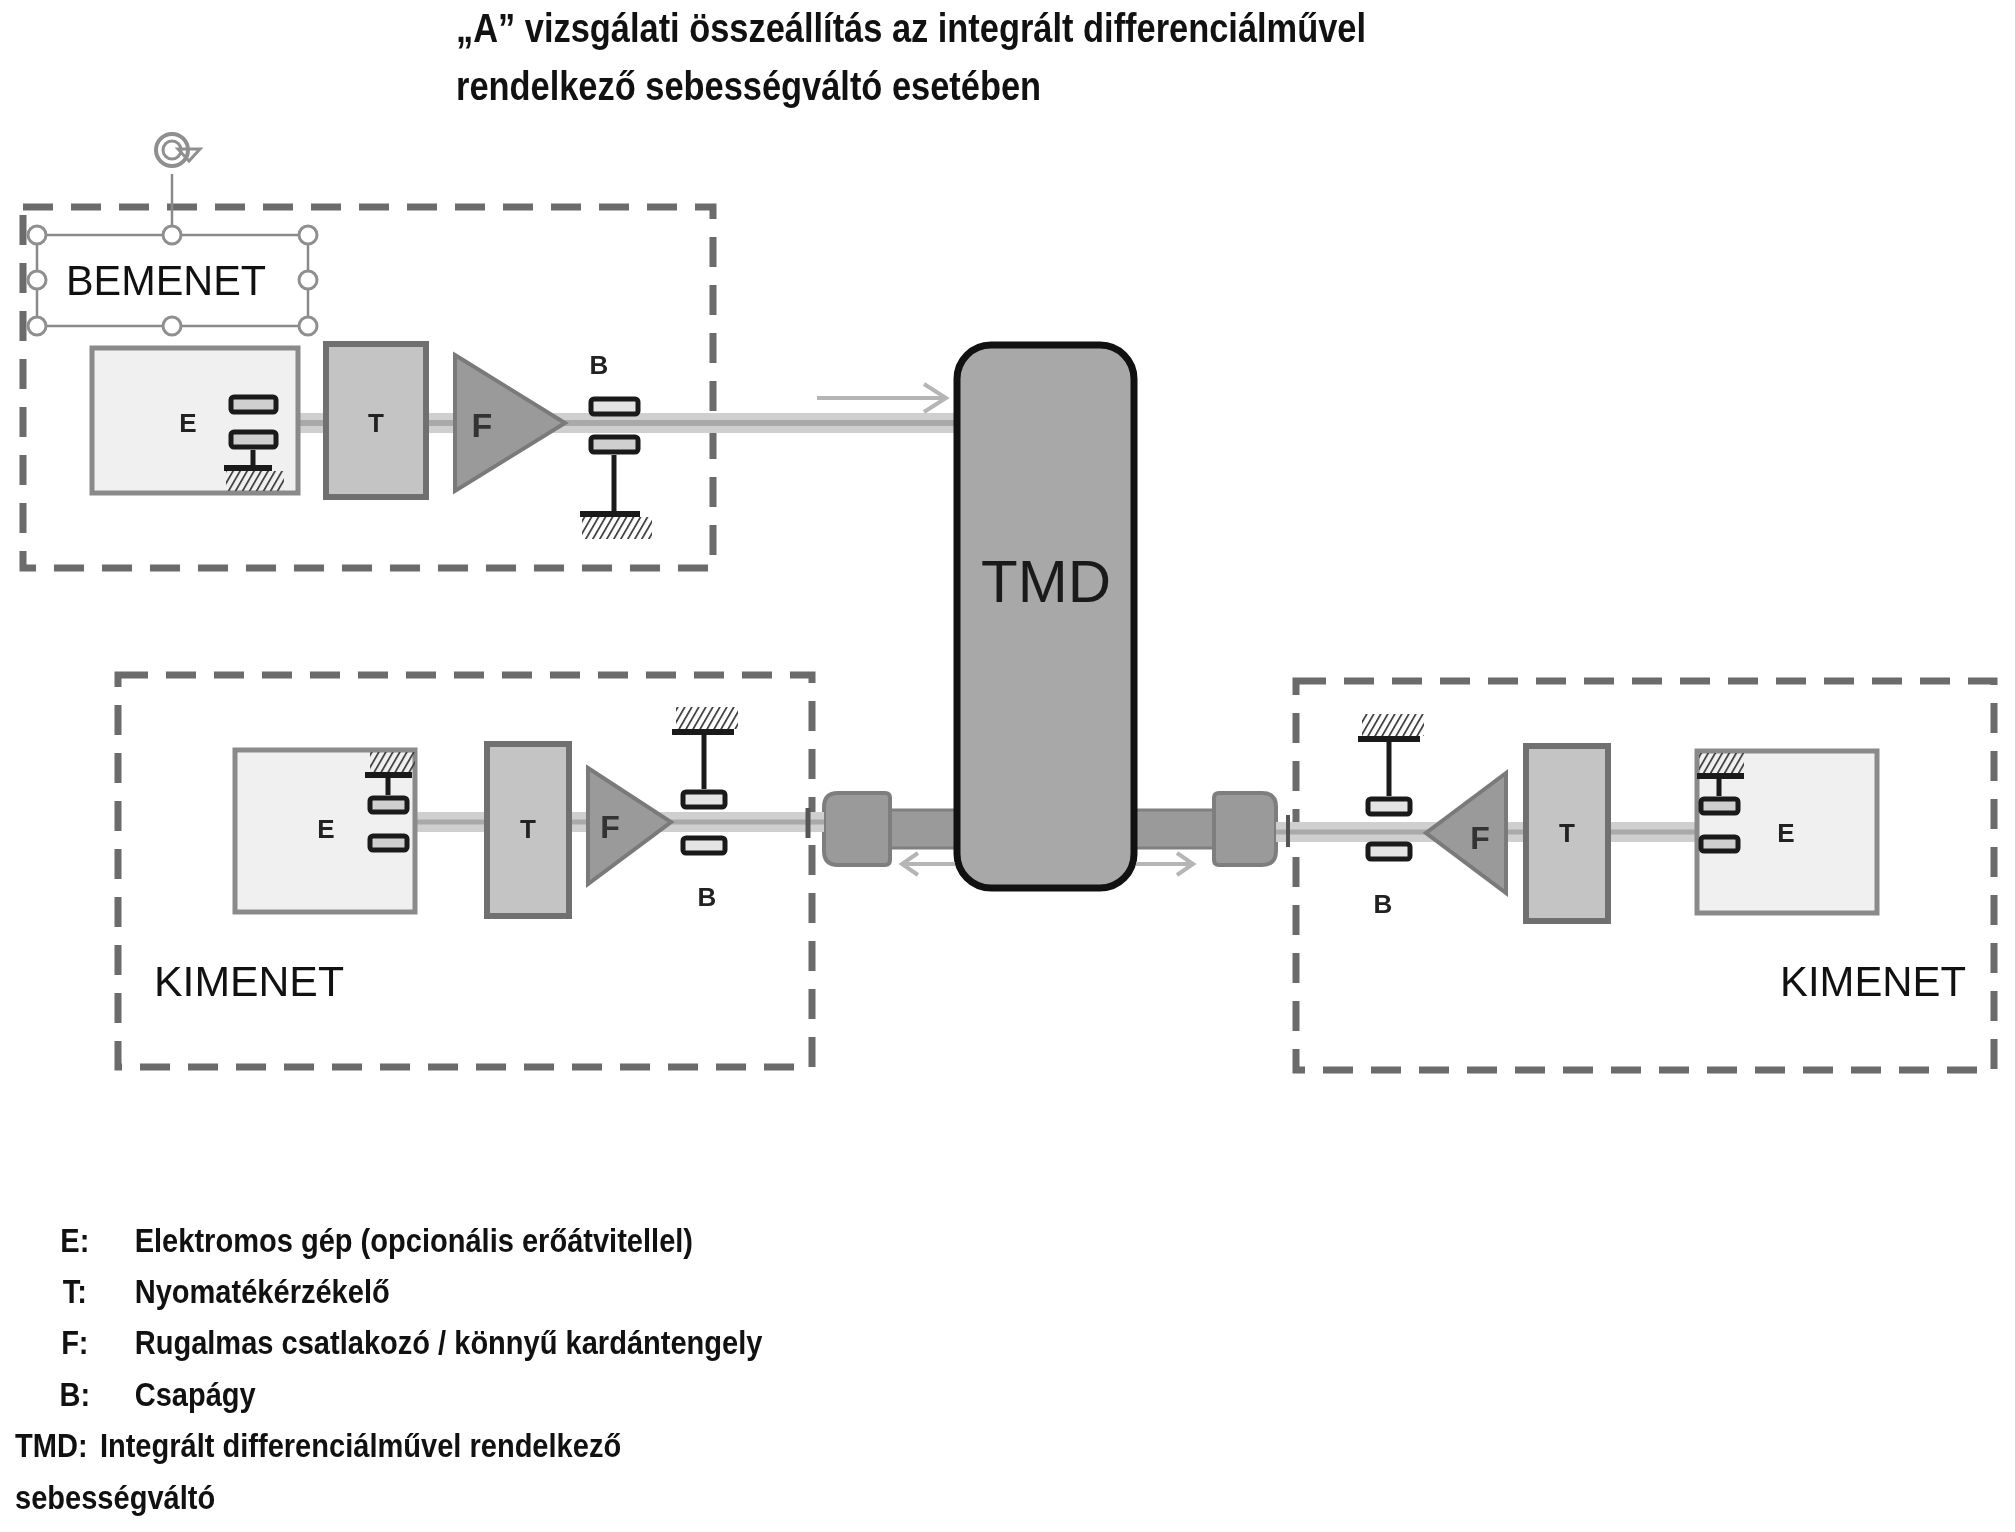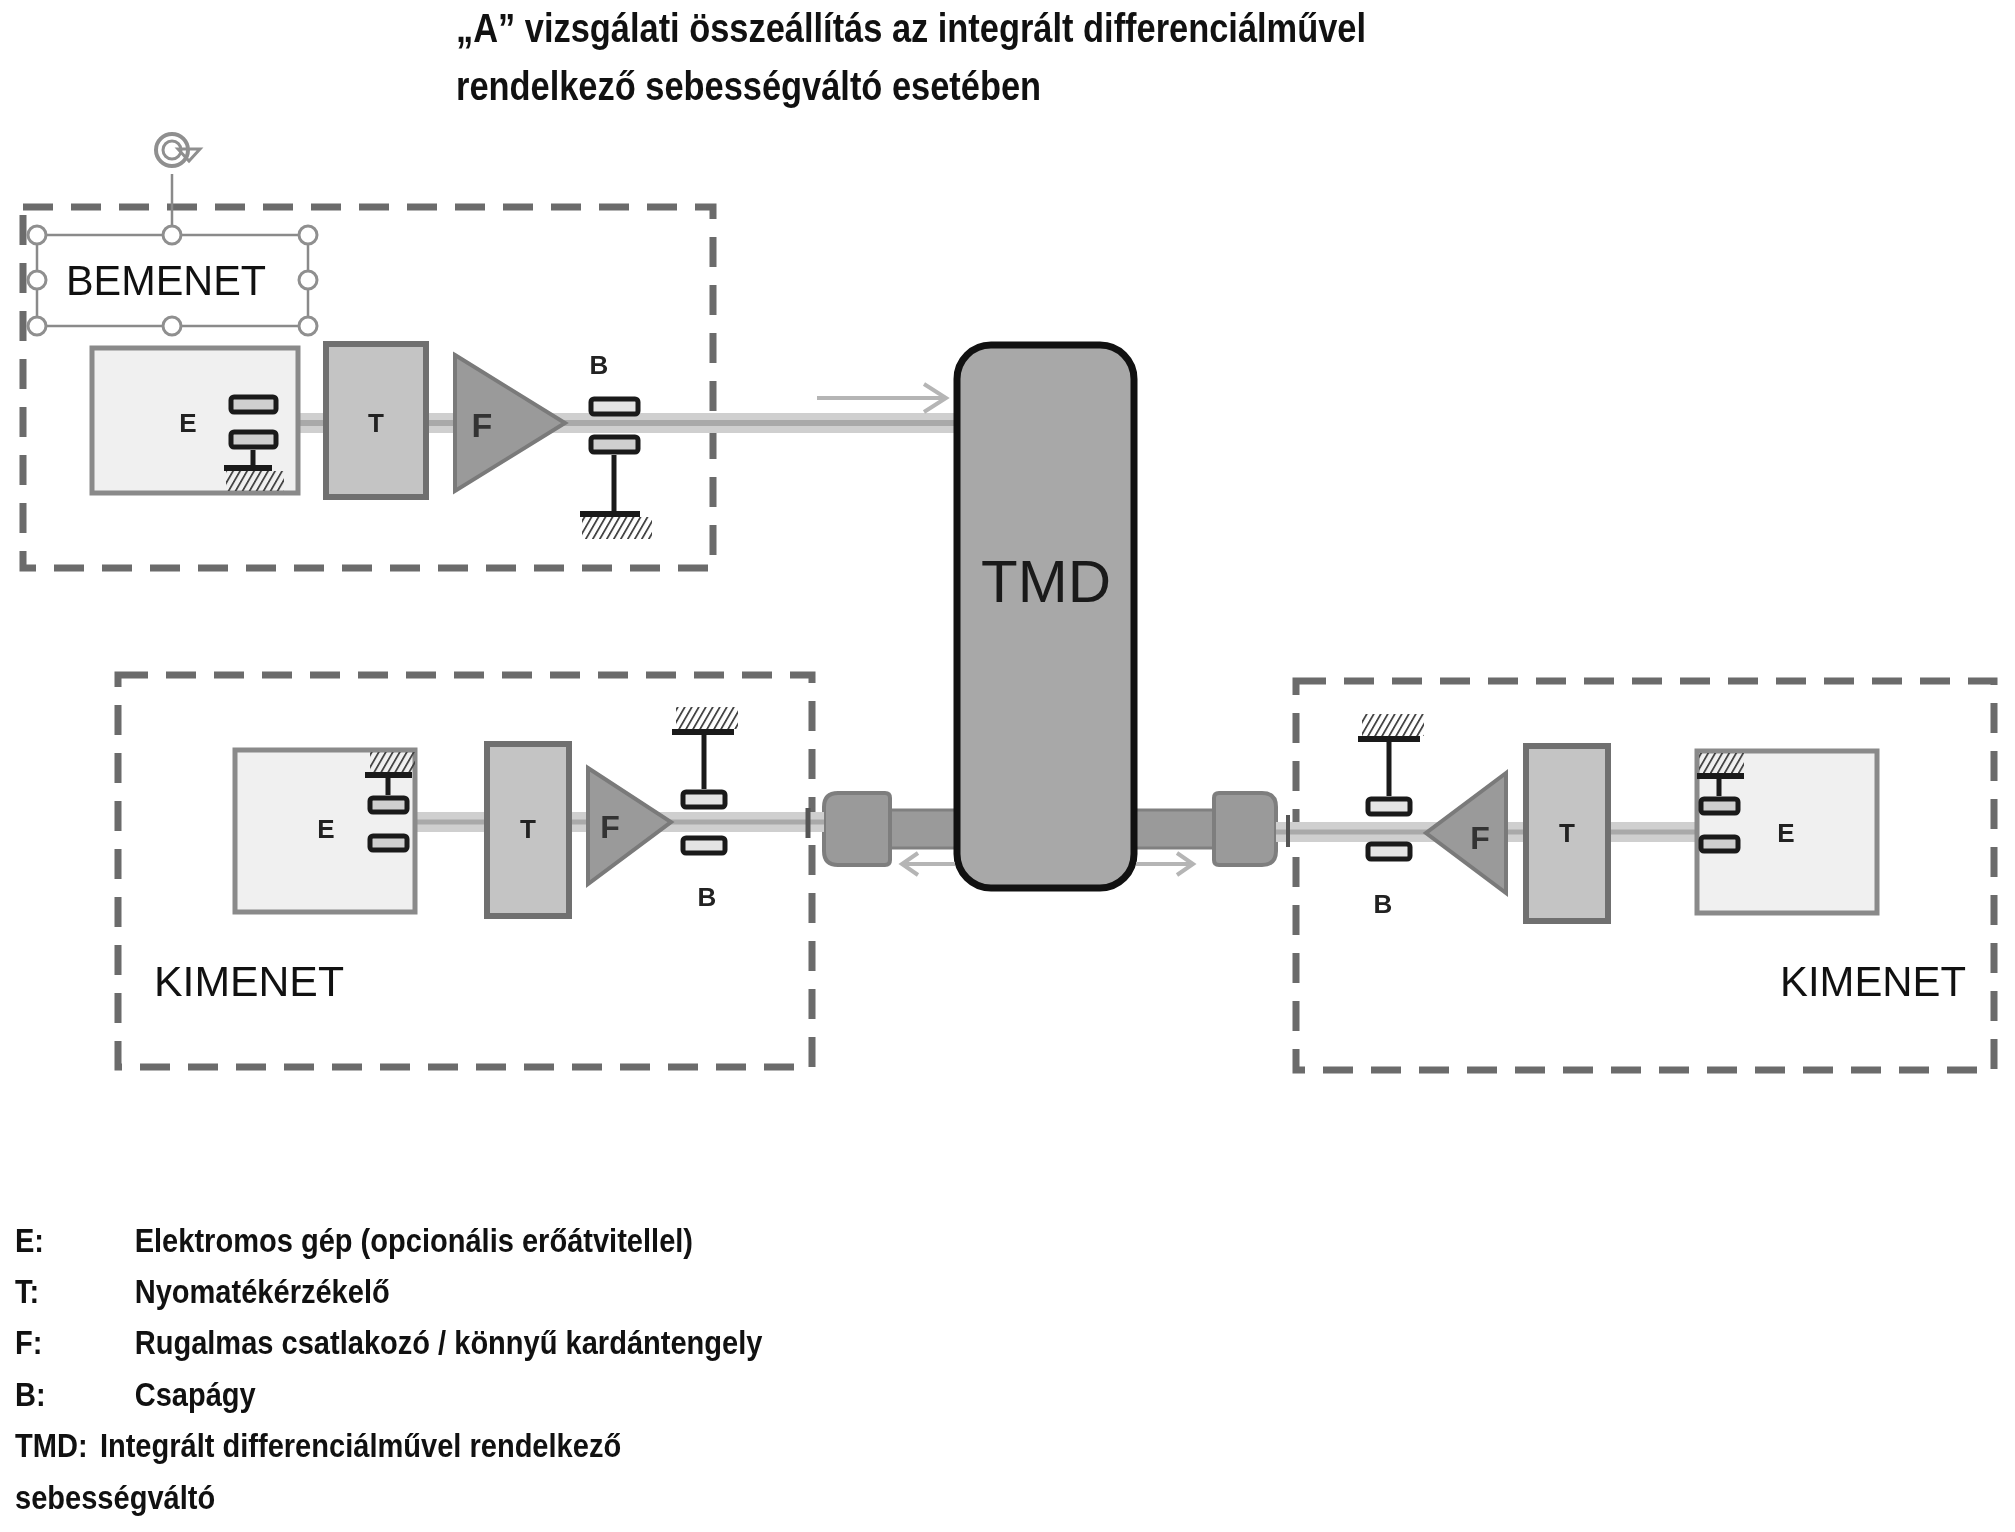--- a/index.html
+++ b/index.html
@@ -1,17 +1,17 @@
 <!DOCTYPE html>
 <html><head>
 <meta charset="utf-8">
 <style>
   html, body { margin: 0; padding: 0; background: #ffffff; }
   body { width: 2015px; height: 1532px; position: relative; overflow: hidden; font-family: "Liberation Sans", sans-serif; }
-  #stage { position: absolute; left: 0; top: 0; width: 2015px; height: 1532px; }
+  #stage { position: absolute; left: 0; top: 0; width: 2015px; height: 1532px; text-align: center; }
   .title-line { position: absolute; left: 456px; font-family: "Liberation Sans", sans-serif; font-weight: bold; font-size: 40px; color: #111; white-space: nowrap; transform-origin: left center; transform: scaleX(0.86); }
   .legend-row { position: absolute; left: 15px; font-family: "Liberation Sans", sans-serif; font-weight: bold; font-size: 33px; color: #111; white-space: nowrap; transform-origin: left center; transform: scaleX(0.88); }
   .legend-key { display: inline-block; width: 136px; }
   .legend-key.wide { width: auto; margin-right: 14px; }
   svg text { font-family: "Liberation Sans", sans-serif; }
 </style>
 </head>
 <body>
 
 <div id="stage">

